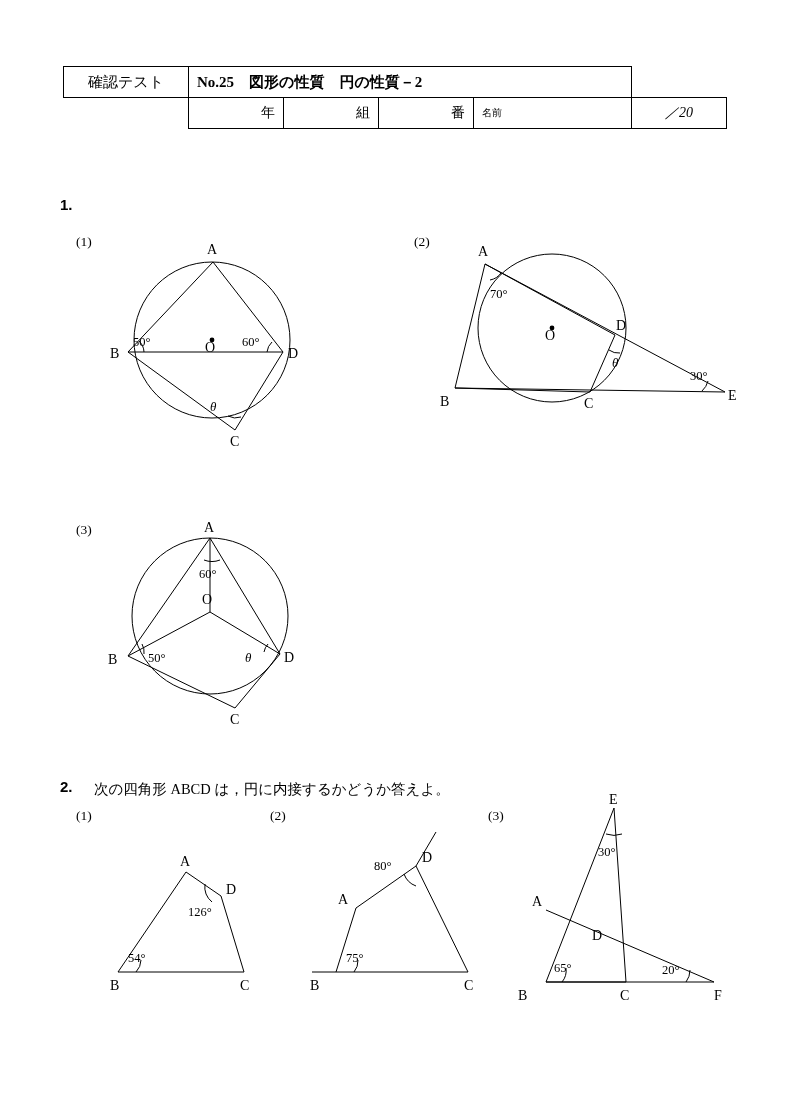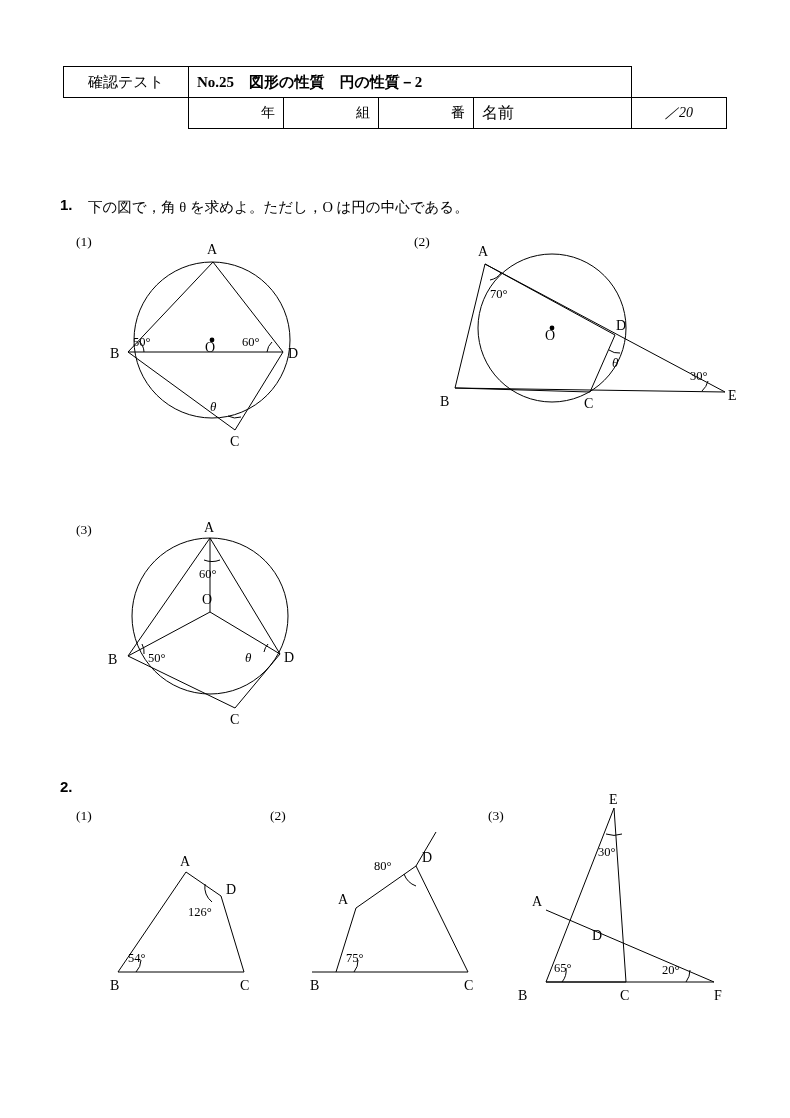--- a/index.html
+++ b/index.html
@@ -51,21 +51,21 @@
     border: none !important;
   }
   .cell-year, .cell-class, .cell-num {
     width: 78px;
     text-align: right;
     font-size: 14px;
     padding-right: 10px;
   }
   .cell-name {
     text-align: left;
-    font-size: 16px;
+    font-size: 10px;
   }
   .cell-score {
     width: 78px;
     text-align: center;
     font-size: 14px;
     font-style: italic;
   }
 
   
   .q-num {
@@ -121,21 +121,20 @@
       <td class="cell-year">年</td>
       <td class="cell-class">組</td>
       <td class="cell-num">番</td>
       <td class="cell-name">名前</td>
       <td class="cell-score">／20</td>
     </tr>
   </tbody>
     </table>
 
   <div class="q-num" style="left:60px; top:196px;">1.</div>
-  <div class="q-text" style="left:88px; top:198px;">下の図で，角 θ を求めよ。ただし，O は円の中心である。</div>
 
   <div class="sub-label" style="left:76px; top:234px;">(1)</div>
   <div class="sub-label" style="left:414px; top:234px;">(2)</div>
   <div class="sub-label" style="left:76px; top:522px;">(3)</div>
 
   <div class="fig" style="left:100px; top:240px;">
     <svg width="230" height="210" viewBox="0 0 230 210">
       <circle class="shape" cx="112" cy="100" r="78"></circle>
 
       <polygon points="113,22 28,112 135,190 183,112"></polygon>
@@ -197,20 +196,21 @@
       <text class="lbl" x="130" y="200">C</text>
       <text class="lbl" x="184" y="138">D</text>
       <text class="lbl" x="102" y="80">O</text>
       <text class="ang" x="99" y="54">60°</text>
       <text class="ang" x="48" y="138">50°</text>
       <text class="theta" x="145" y="138">θ</text>
     </svg>
   </div>
 
   <div class="q-num" style="left:60px; top:778px;">2.</div>
+  <div class="q-text" style="left:94px; top:780px;">次の四角形 ABCD は，円に内接するかどうか答えよ。</div>
 
   <div class="sub-label" style="left:76px; top:808px;">(1)</div>
   <div class="sub-label" style="left:270px; top:808px;">(2)</div>
   <div class="sub-label" style="left:488px; top:808px;">(3)</div>
 
   <div class="fig" style="left:96px; top:846px;">
     <svg width="180" height="160" viewBox="0 0 180 160">
       <polygon points="90,26 22,126 148,126 125,50"></polygon>
       <path d="M 109,38 A 20,20 0 0 0 116,56"></path>
       <path d="M 40,126 A 18,18 0 0 0 45,114"></path>

